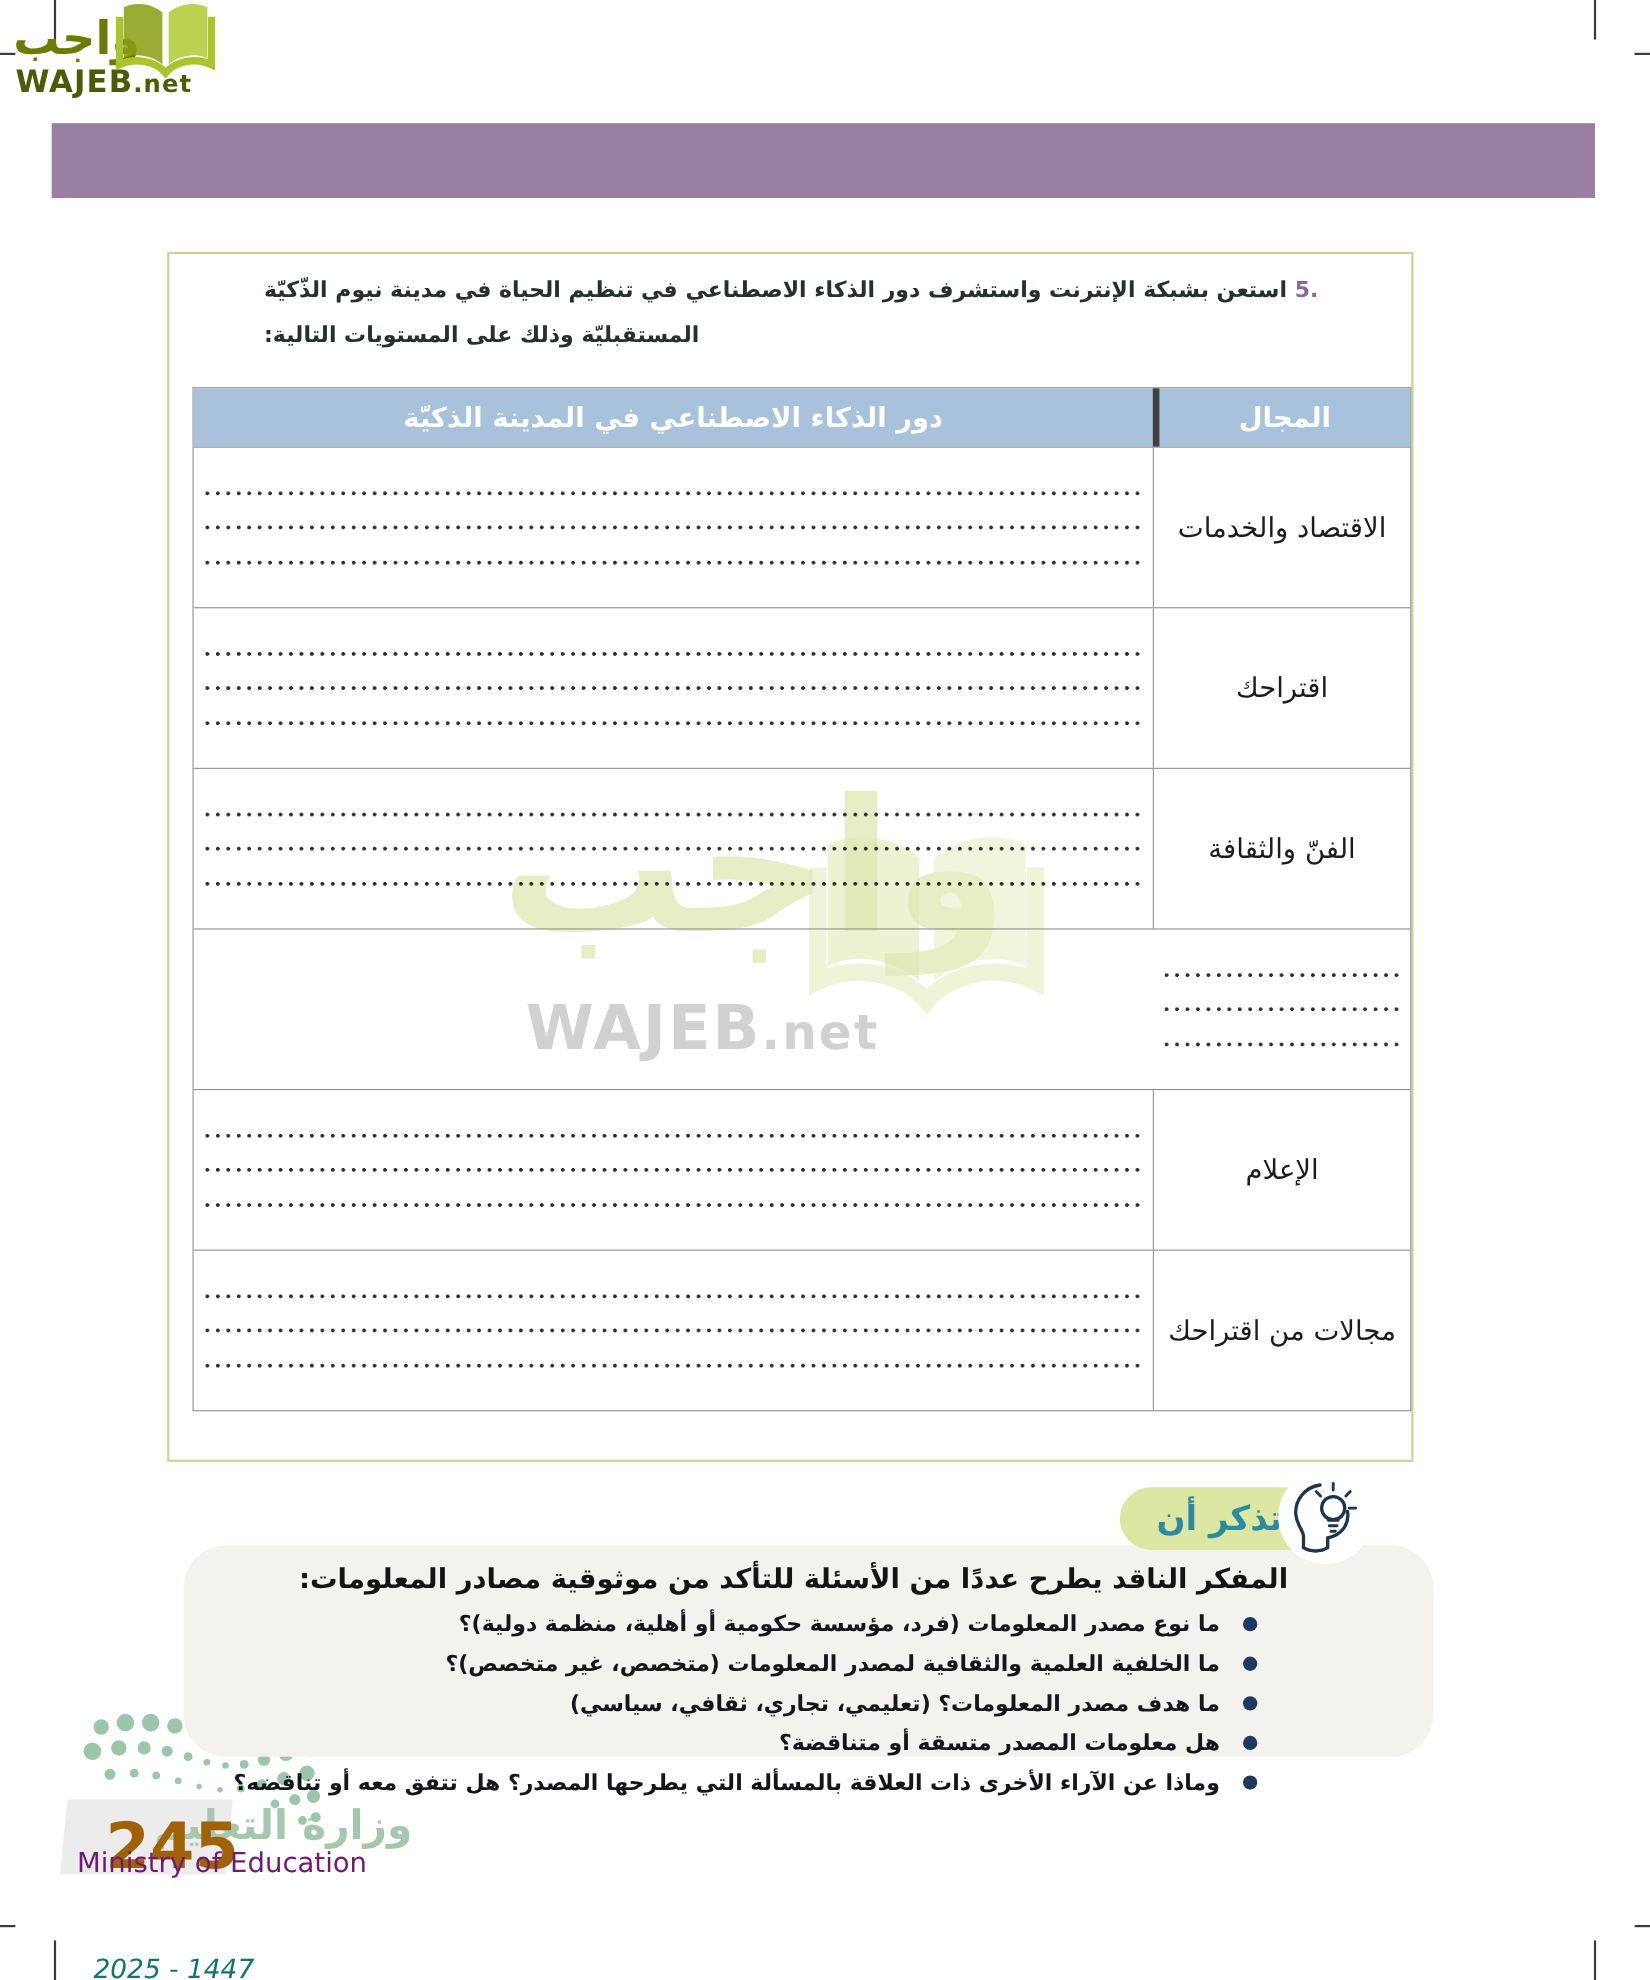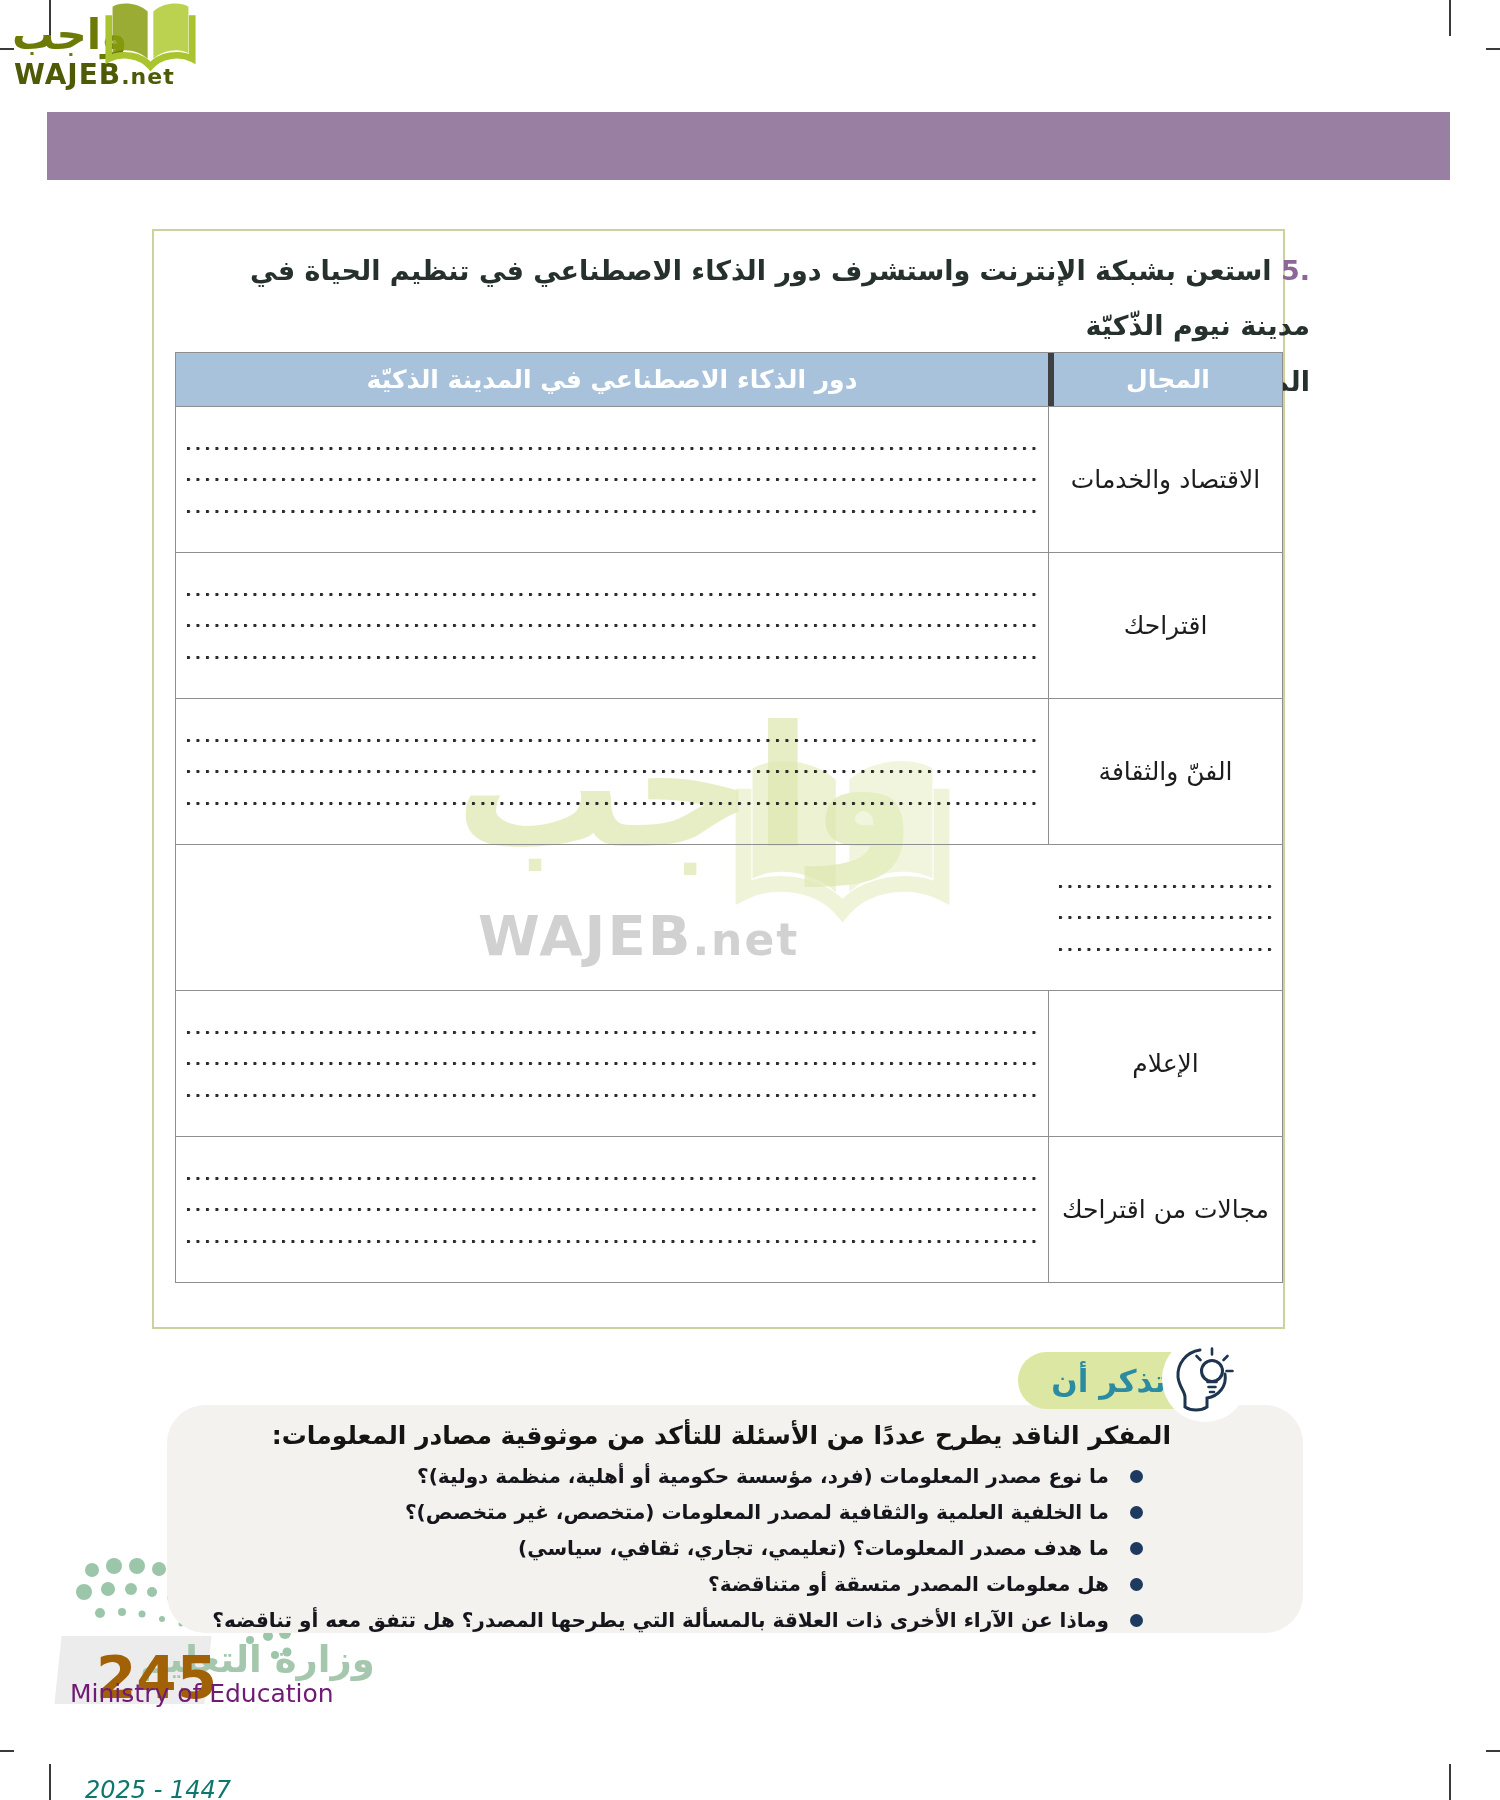--- a/index.html
+++ b/index.html
@@ -17,43 +17,43 @@
   .logo-en { position:absolute; left:14px; top:58px; font-size:28px; font-weight:bold; color:#4e5a05; letter-spacing:1px; }
   .logo-en .dom { font-size:22px; }
   .logo-book { position:absolute; left:103px; top:0px; }
   
   .purple-band { position:absolute; left:47px; top:112px; width:1403px; height:68px; background:#997fa2; }
   
   .content-box {
     position:absolute; left:152px; top:229px; width:1133px; height:1100px;
     background:transparent; border:2px solid #cdd19c;
   }
-  .question { position:absolute; right:190px; top:243px; width:1070px; direction:rtl; text-align:right;
-    font-size:27px; color:#26302c; font-weight:600; line-height:2.05; }
+  .question { position:absolute; right:190px; top:243px; width:1070px; direction:rtl; text-align:left;
+    font-size:20px; color:#26302c; font-weight:600; line-height:2.05; }
   .qnum { color:#8c6699; font-weight:bold; direction:ltr; unicode-bidi:embed; }
   
   .wm-ar { position:absolute; left:455px; top:690px; font-size:168px; font-weight:bold; color:#dbe5a9; opacity:.65; direction:rtl; z-index:1; }
   .wm-en { position:absolute; left:478px; top:903px; font-size:56px; font-weight:bold; color:#c6c6c6; opacity:.8; letter-spacing:2px; z-index:1; }
   .wm-en .dom { font-size:44px; }
   .wm-book { position:absolute; left:730px; top:688px; z-index:1; opacity:.55; }
   
   .ai-table { position:absolute; left:175px; top:352px; width:1108px; direction:rtl; z-index:2;
     border:1px solid #8f8f8f; border-collapse:collapse; }
   .t-head { display:grid; grid-template-columns:234px 1fr; height:53px; background:#a9c2db; }
   .t-head .cell { display:flex; align-items:center; justify-content:center;
     color:#ffffff; font-weight:bold; font-size:25px; border-left:6px solid #404040; }
   .t-head .cell:last-child { border-left:none; }
   .t-row { display:grid; grid-template-columns:234px 1fr; height:146px; border-top:1px solid #8f8f8f; background:transparent; }
   .t-row .field { display:flex; align-items:center; justify-content:center;
     font-size:25px; color:#1c1c1c; border-left:1px solid #8f8f8f; text-align:center; padding:0 6px; }
   .t-row .answer { display:flex; flex-direction:column; justify-content:space-evenly; padding:12px 10px; }
   .dotline { height:5px; background-image:radial-gradient(circle at 2.5px 2.5px, #2b2b2b 1.5px, transparent 1.9px);
     background-size:9.5px 5px; background-repeat:repeat-x; }
   
-  .reminder-panel { position:absolute; left:167px; top:1405px; width:1136px; height:228px;
+  .reminder-panel { position:absolute; left:167px; top:1405px; width:1136px; height:192px;
     background:#f4f2ee; border-radius:38px; z-index:2; }
   .reminder-body { direction:rtl; text-align:right; padding:16px 132px 0 30px; }
   .reminder-intro { font-size:25px; font-weight:bold; color:#141414; margin-bottom:8px; }
   .reminder-list { list-style:none; padding-right:28px; }
   .reminder-list li { position:relative; font-size:20px; font-weight:bold; color:#15151c;
     line-height:36px; padding-right:34px; }
   .reminder-list li::before { content:""; position:absolute; right:0; top:12px; width:13px; height:13px;
     border-radius:50%; background:#1e3a5f; }
   .reminder-badge { position:absolute; left:1018px; top:1352px; width:192px; height:57px;
     background:#dbe7a3; border-radius:29px; display:flex; align-items:center; justify-content:center; z-index:3; }

